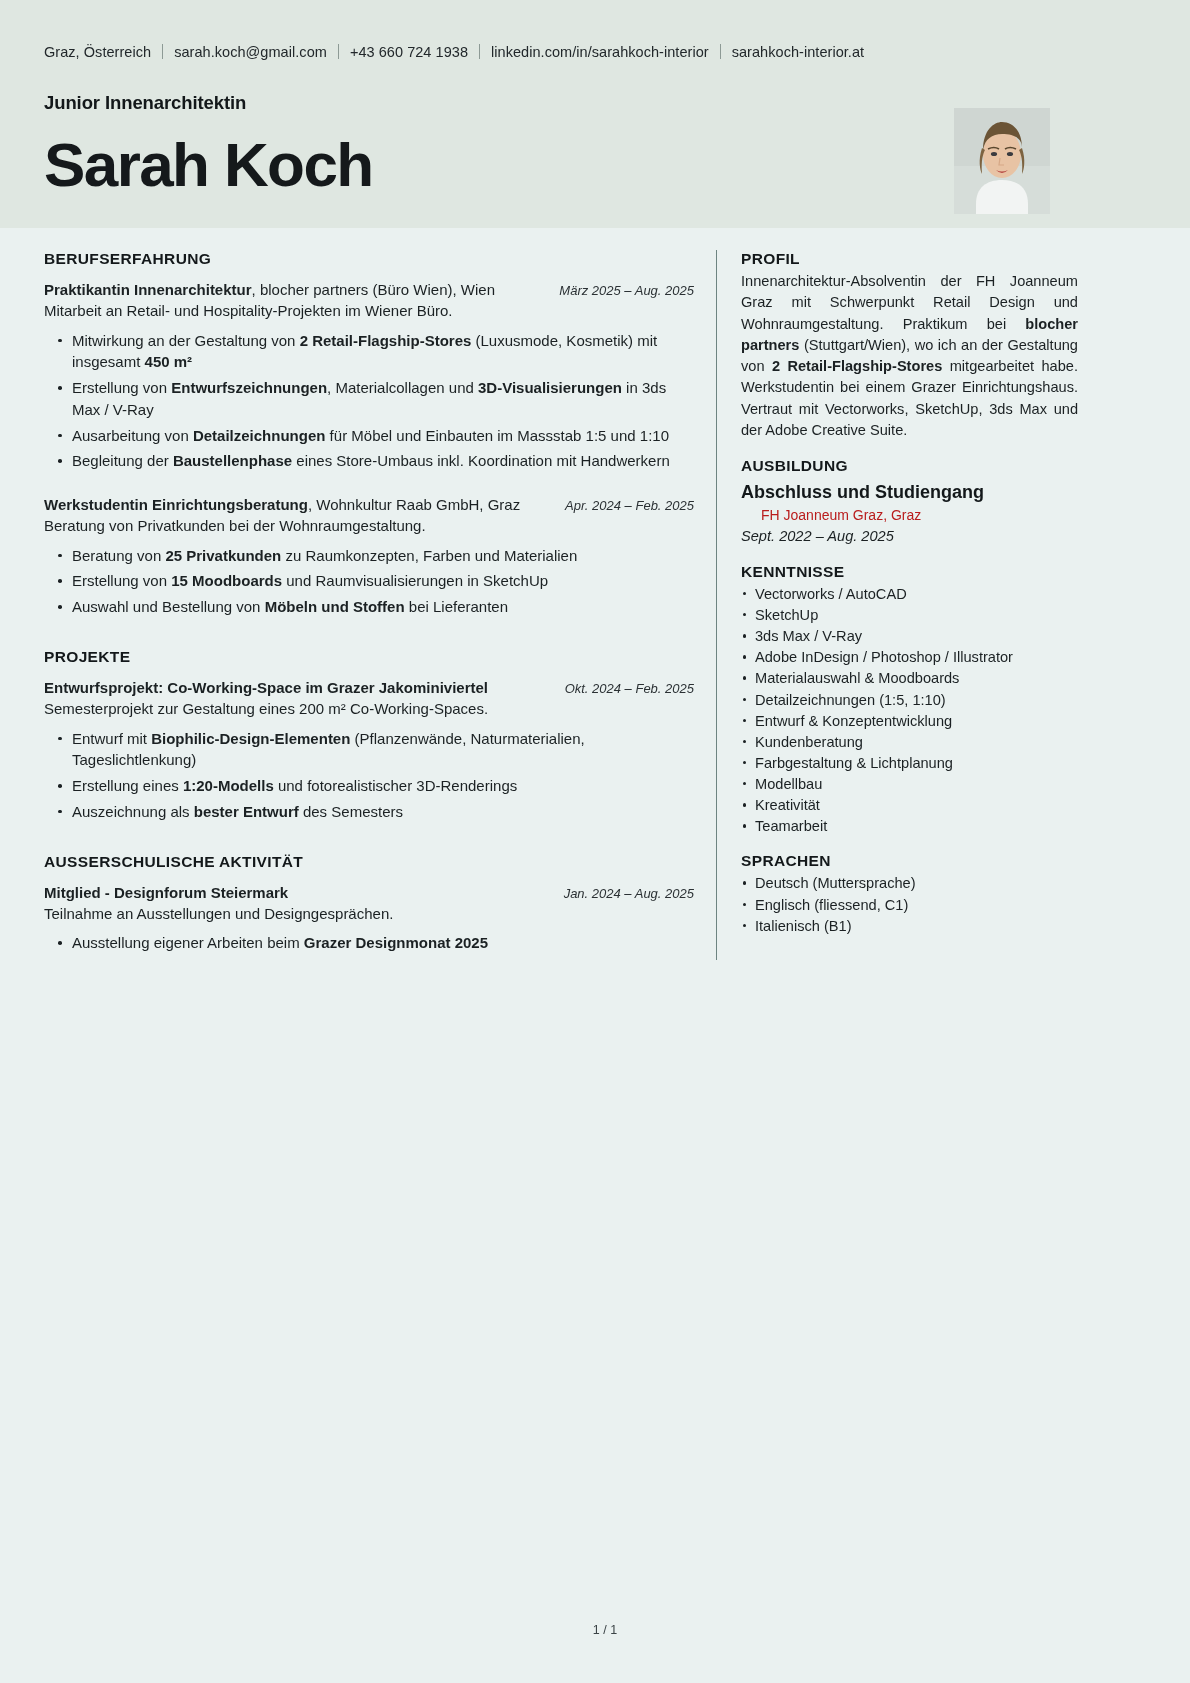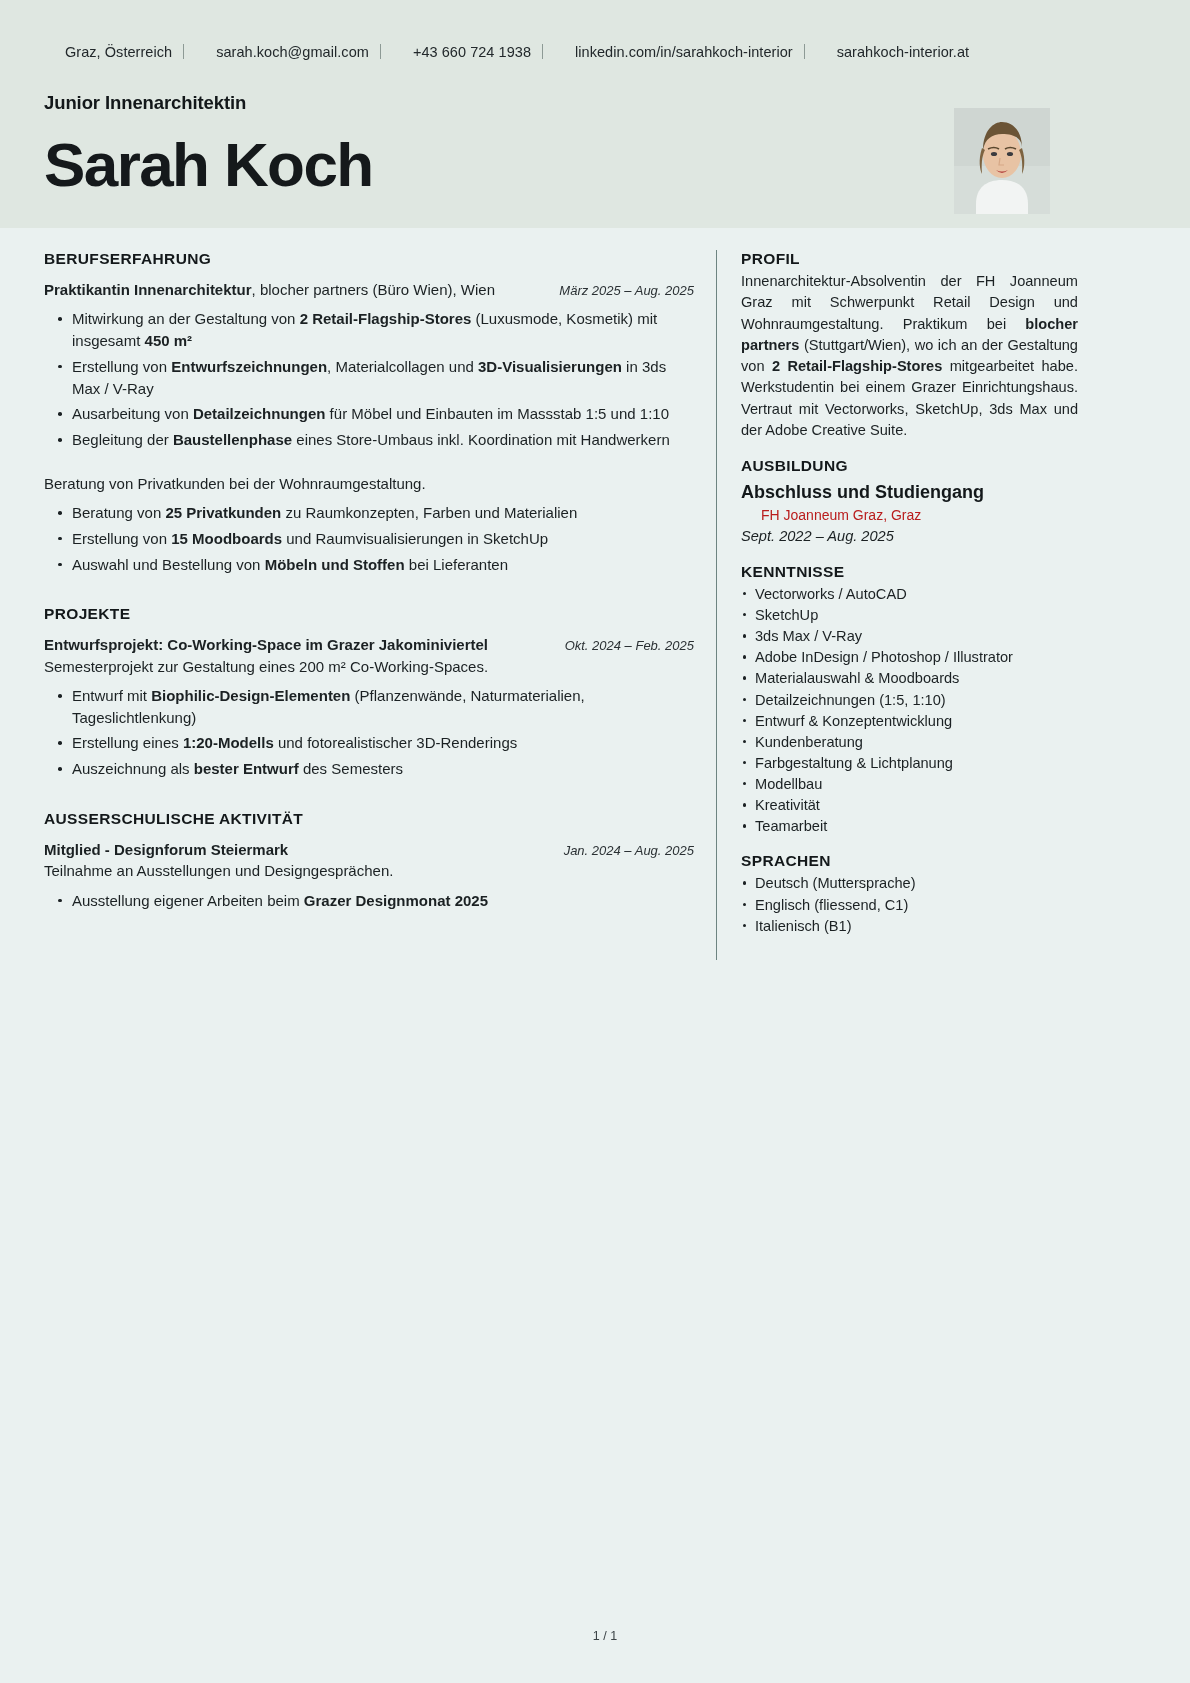--- a/index.html
+++ b/index.html
@@ -27,21 +27,21 @@
   }
   .contact-line {
     display: flex;
     align-items: baseline;
     font-size: 14.5px;
     color: #22282b;
     letter-spacing: 0.05px;
     line-height: 1.3;
     white-space: nowrap;
   }
-  .contact-item { padding-right: 11px; margin-left: 21px; }
+  .contact-item { padding-right: 11px; }
   .contact-sep {
     display: inline-block;
     width: 1px;
     height: 15px;
     background: #8d9a95;
     margin-right: 11px;
     position: relative;
     top: 2px;
   }
   .job-title {
@@ -185,21 +185,21 @@
     width: 3.4px;
     height: 3.4px;
     border-radius: 50%;
     background: #1b2123;
   }
 
   
   .footer {
     position: absolute;
     left: 0; right: 0;
-    bottom: 40px;
+    bottom: 46px;
     text-align: center;
     font-size: 12.5px;
     color: #3c4447;
     margin-left: 20px;
   }
 </style>
 </head>
 <body>
 
 <div class="page">
@@ -240,29 +240,34 @@
   <div class="body-wrap">
 
     <div class="col-main">
       <div class="sec-title">BERUFSERFAHRUNG</div>
       <div id="experience-entries">
           <div class="entry">
             <div class="entry-head">
               <div class="entry-role"><b>Praktikantin Innenarchitektur</b><span>, blocher partners (Büro Wien), Wien</span></div>
               <div class="entry-date">März 2025 – Aug. 2025</div>
             </div>
+            <div class="entry-sub">Mitarbeit an Retail- und Hospitality-Projekten im Wiener Büro.</div>
             <ul class="bullets">
               <li><span>Mitwirkung an der Gestaltung von </span><b>2 Retail-Flagship-Stores</b><span> (Luxusmode, Kosmetik) mit insgesamt </span><b>450 m²</b></li>
               <li><span>Erstellung von </span><b>Entwurfszeichnungen</b><span>, Materialcollagen und </span><b>3D-Visualisierungen</b><span> in 3ds Max / V-Ray</span></li>
               <li><span>Ausarbeitung von </span><b>Detailzeichnungen</b><span> für Möbel und Einbauten im Massstab 1:5 und 1:10</span></li>
               <li><span>Begleitung der </span><b>Baustellenphase</b><span> eines Store-Umbaus inkl. Koordination mit Handwerkern</span></li>
             </ul>
           </div>
           <div class="block-gap"></div>
           <div class="entry">
+            <div class="entry-head">
+              <div class="entry-role"><b>Werkstudentin Einrichtungsberatung</b><span>, Wohnkultur Raab GmbH, Graz</span></div>
+              <div class="entry-date">Apr. 2024 – Feb. 2025</div>
+            </div>
             <div class="entry-sub">Beratung von Privatkunden bei der Wohnraumgestaltung.</div>
             <ul class="bullets">
               <li><span>Beratung von </span><b>25 Privatkunden</b><span> zu Raumkonzepten, Farben und Materialien</span></li>
               <li><span>Erstellung von </span><b>15 Moodboards</b><span> und Raumvisualisierungen in SketchUp</span></li>
               <li><span>Auswahl und Bestellung von </span><b>Möbeln und Stoffen</b><span> bei Lieferanten</span></li>
             </ul>
           </div>
         </div>
 
       <div class="sec-title spaced">PROJEKTE</div>

